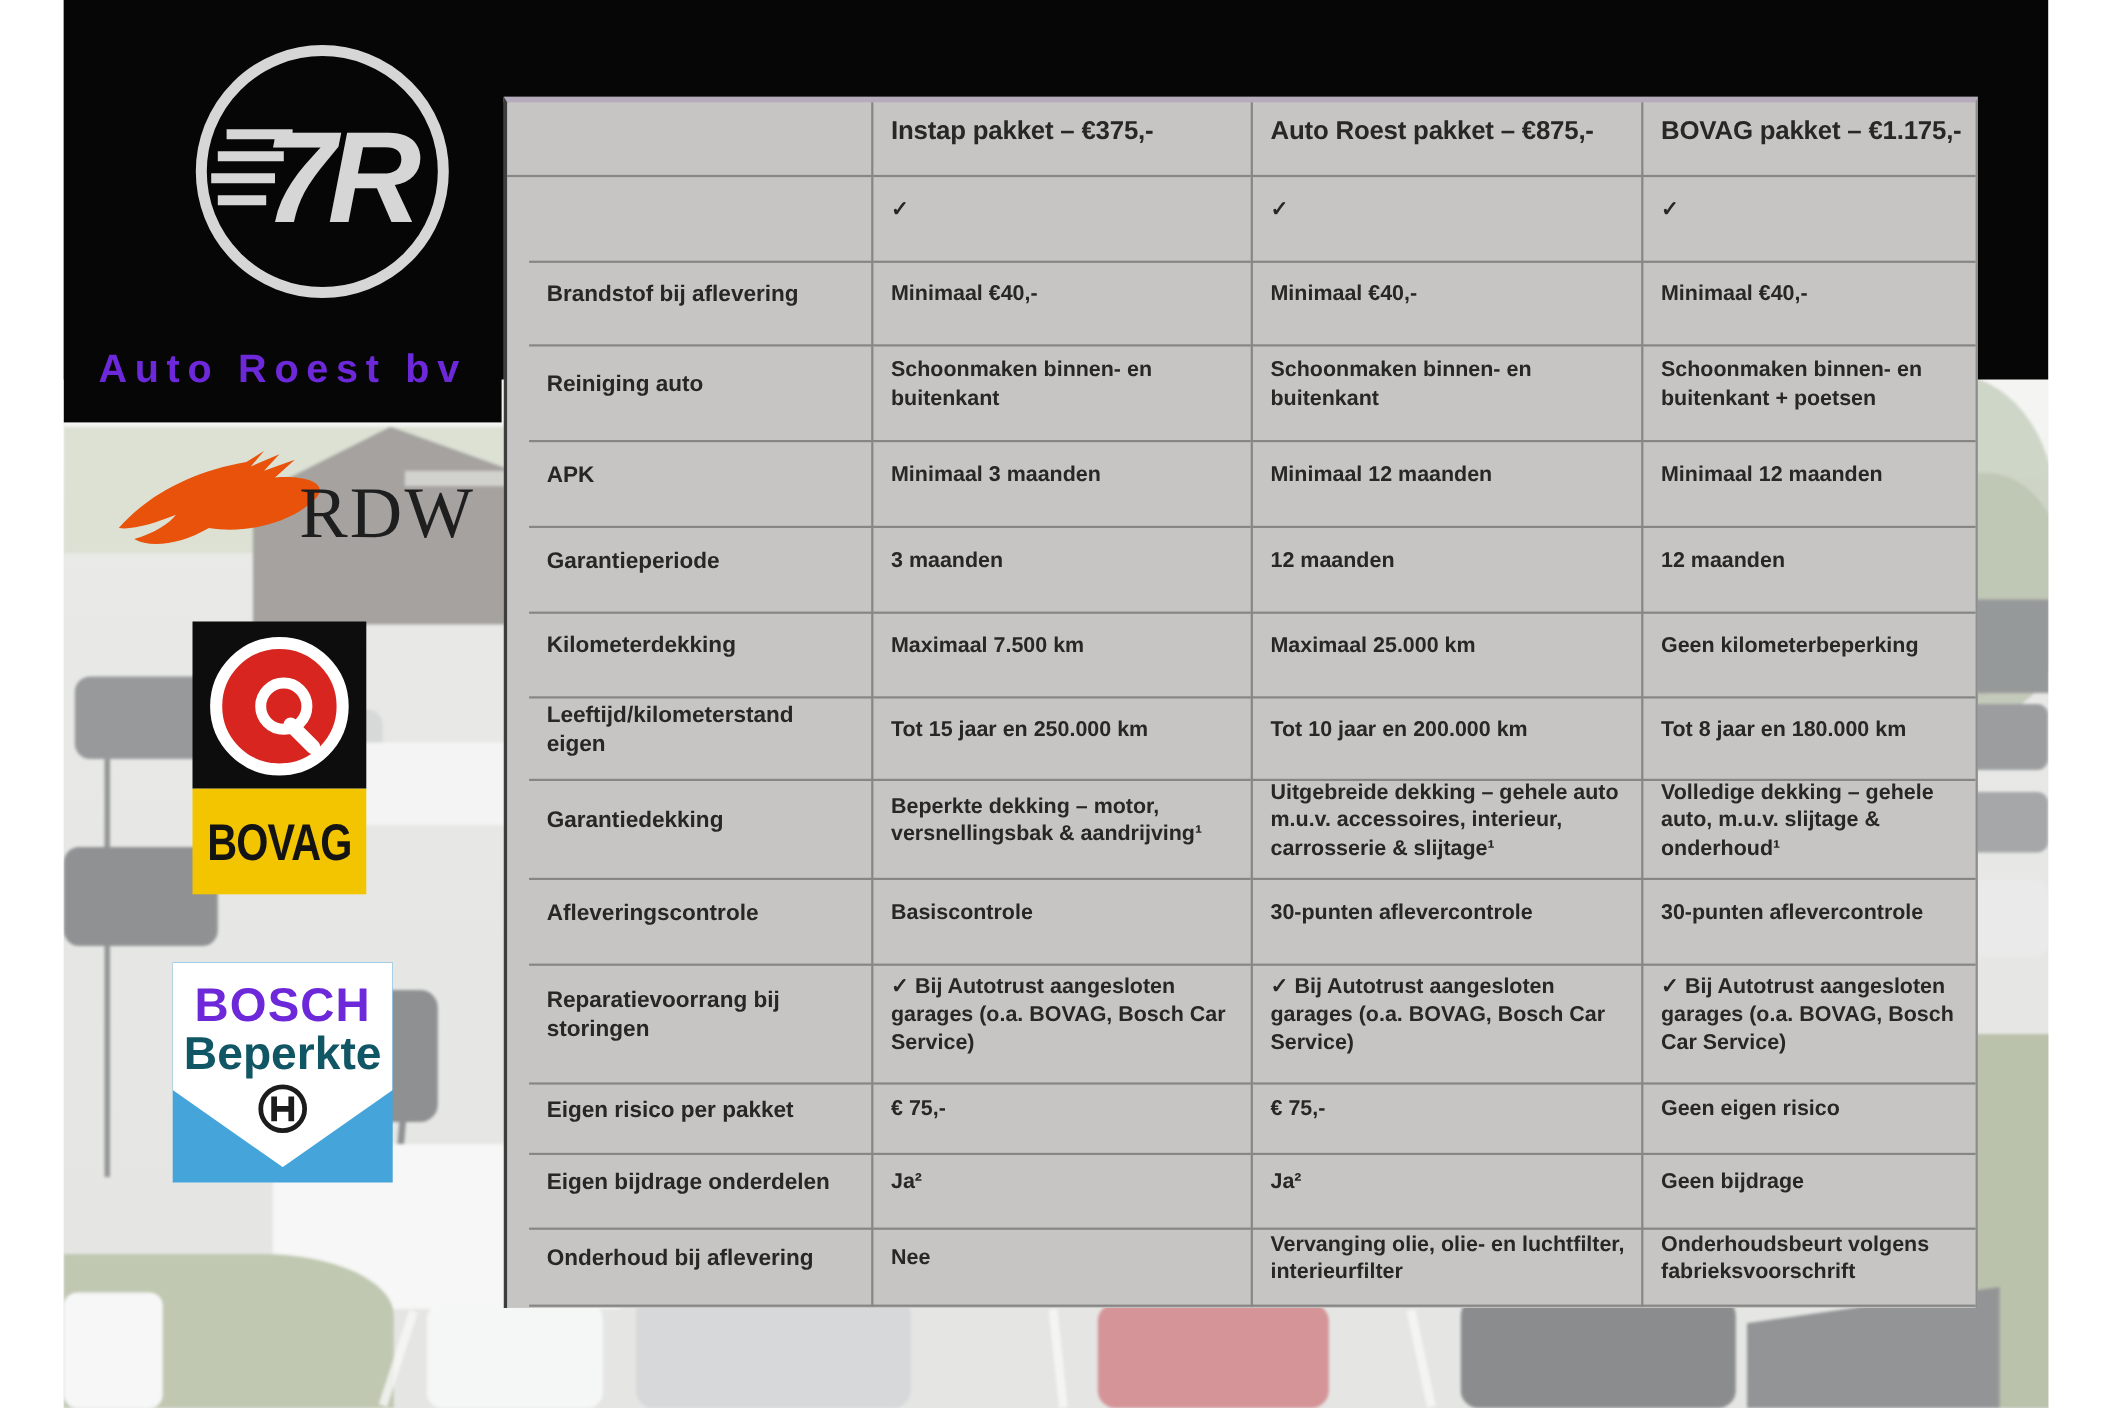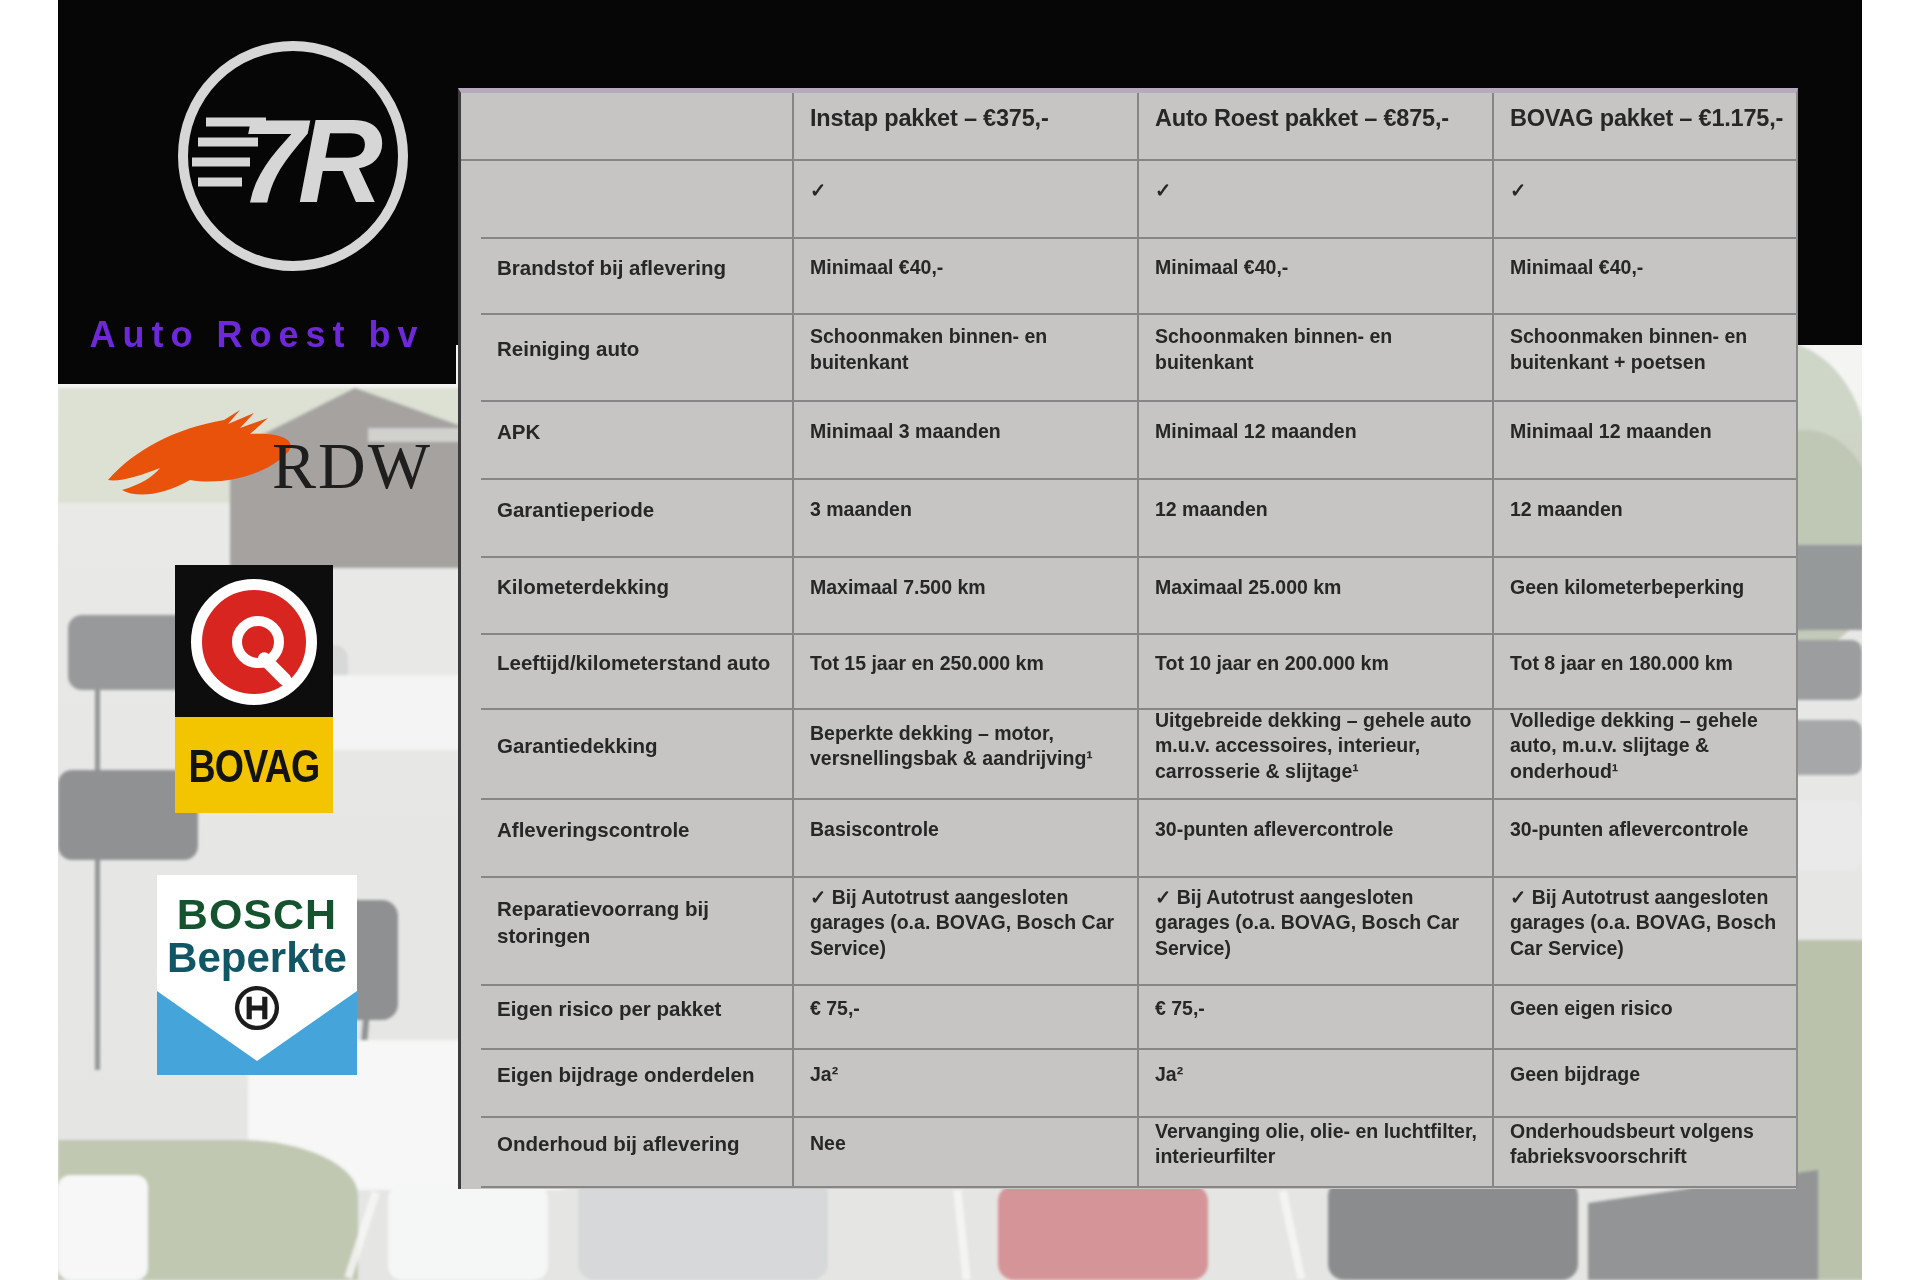--- a/index.html
+++ b/index.html
@@ -29,21 +29,21 @@
   .bovag-key{position:absolute;left:30px;top:26px;width:32px;height:32px;border:10px solid #fff;border-radius:50%;}
   .bovag-key-handle{position:absolute;left:66px;top:58px;width:13px;height:42px;background:#fff;
                     border-radius:7px;transform:rotate(-45deg);}
   .bovag-bottom{position:absolute;left:0;top:152px;width:158px;height:96px;background:#f2c500;
                 display:flex;align-items:center;justify-content:center;}
   .bovag-word{font-weight:bold;font-size:47px;color:#131313;transform:scaleX(.8);letter-spacing:-1px;}
   .bosch{position:absolute;left:157px;top:875px;width:200px;height:200px;background:#45a4da;}
   .bosch-shield{position:absolute;inset:0;background:#ffffff;
                 clip-path:polygon(0 0,100% 0,100% 58%,50% 93%,0 58%);
                 display:flex;flex-direction:column;align-items:center;}
-  .bosch-word{color:#14532d;font-weight:bold;font-size:43px;letter-spacing:1px;margin-top:18px;line-height:1;}
+  .bosch-word{color:#6d28d9;font-weight:bold;font-size:43px;letter-spacing:1px;margin-top:18px;line-height:1;}
   .bosch-service{color:#115665;font-weight:bold;font-size:42px;line-height:1.05;}
   .bosch-armature{margin-top:2px;}
 
   
   .pkg-table{position:absolute;left:458px;top:88px;width:1340px;height:1101px;
              background:#c6c5c3;border-top:5px solid #b5abbd;border-left:3px solid #3d3d3d;
              border-right:2px solid #8d8d8d;box-sizing:border-box;
              display:grid;grid-template-columns:331px 345px 355px 304px;
              grid-template-rows:68px 78px 76px 87px 78px 78px 77px 75px 90px 78px 108px 64px 68px 70px;}
   .td{box-sizing:border-box;border-bottom:2px solid #868686;display:flex;align-items:center;
@@ -165,21 +165,21 @@
     <div class="td row-label">Garantieperiode</div>
     <div class="td cell vline">3 maanden</div>
     <div class="td cell vline">12 maanden</div>
     <div class="td cell vline">12 maanden</div>
 
     <div class="td row-label">Kilometerdekking</div>
     <div class="td cell vline">Maximaal 7.500 km</div>
     <div class="td cell vline">Maximaal 25.000 km</div>
     <div class="td cell vline">Geen kilometerbeperking</div>
 
-    <div class="td row-label">Leeftijd/kilometerstand auto</div>
+    <div class="td row-label">Leeftijd/kilometerstand eigen</div>
     <div class="td cell vline">Tot 15 jaar en 250.000 km</div>
     <div class="td cell vline">Tot 10 jaar en 200.000 km</div>
     <div class="td cell vline">Tot 8 jaar en 180.000 km</div>
 
     <div class="td row-label">Garantiedekking</div>
     <div class="td cell vline">Beperkte dekking – motor, versnellingsbak &amp; aandrijving¹</div>
     <div class="td cell vline">Uitgebreide dekking – gehele auto m.u.v. accessoires, interieur, carrosserie &amp; slijtage¹</div>
     <div class="td cell vline">Volledige dekking – gehele auto, m.u.v. slijtage &amp; onderhoud¹</div>
 
     <div class="td row-label">Afleveringscontrole</div>

